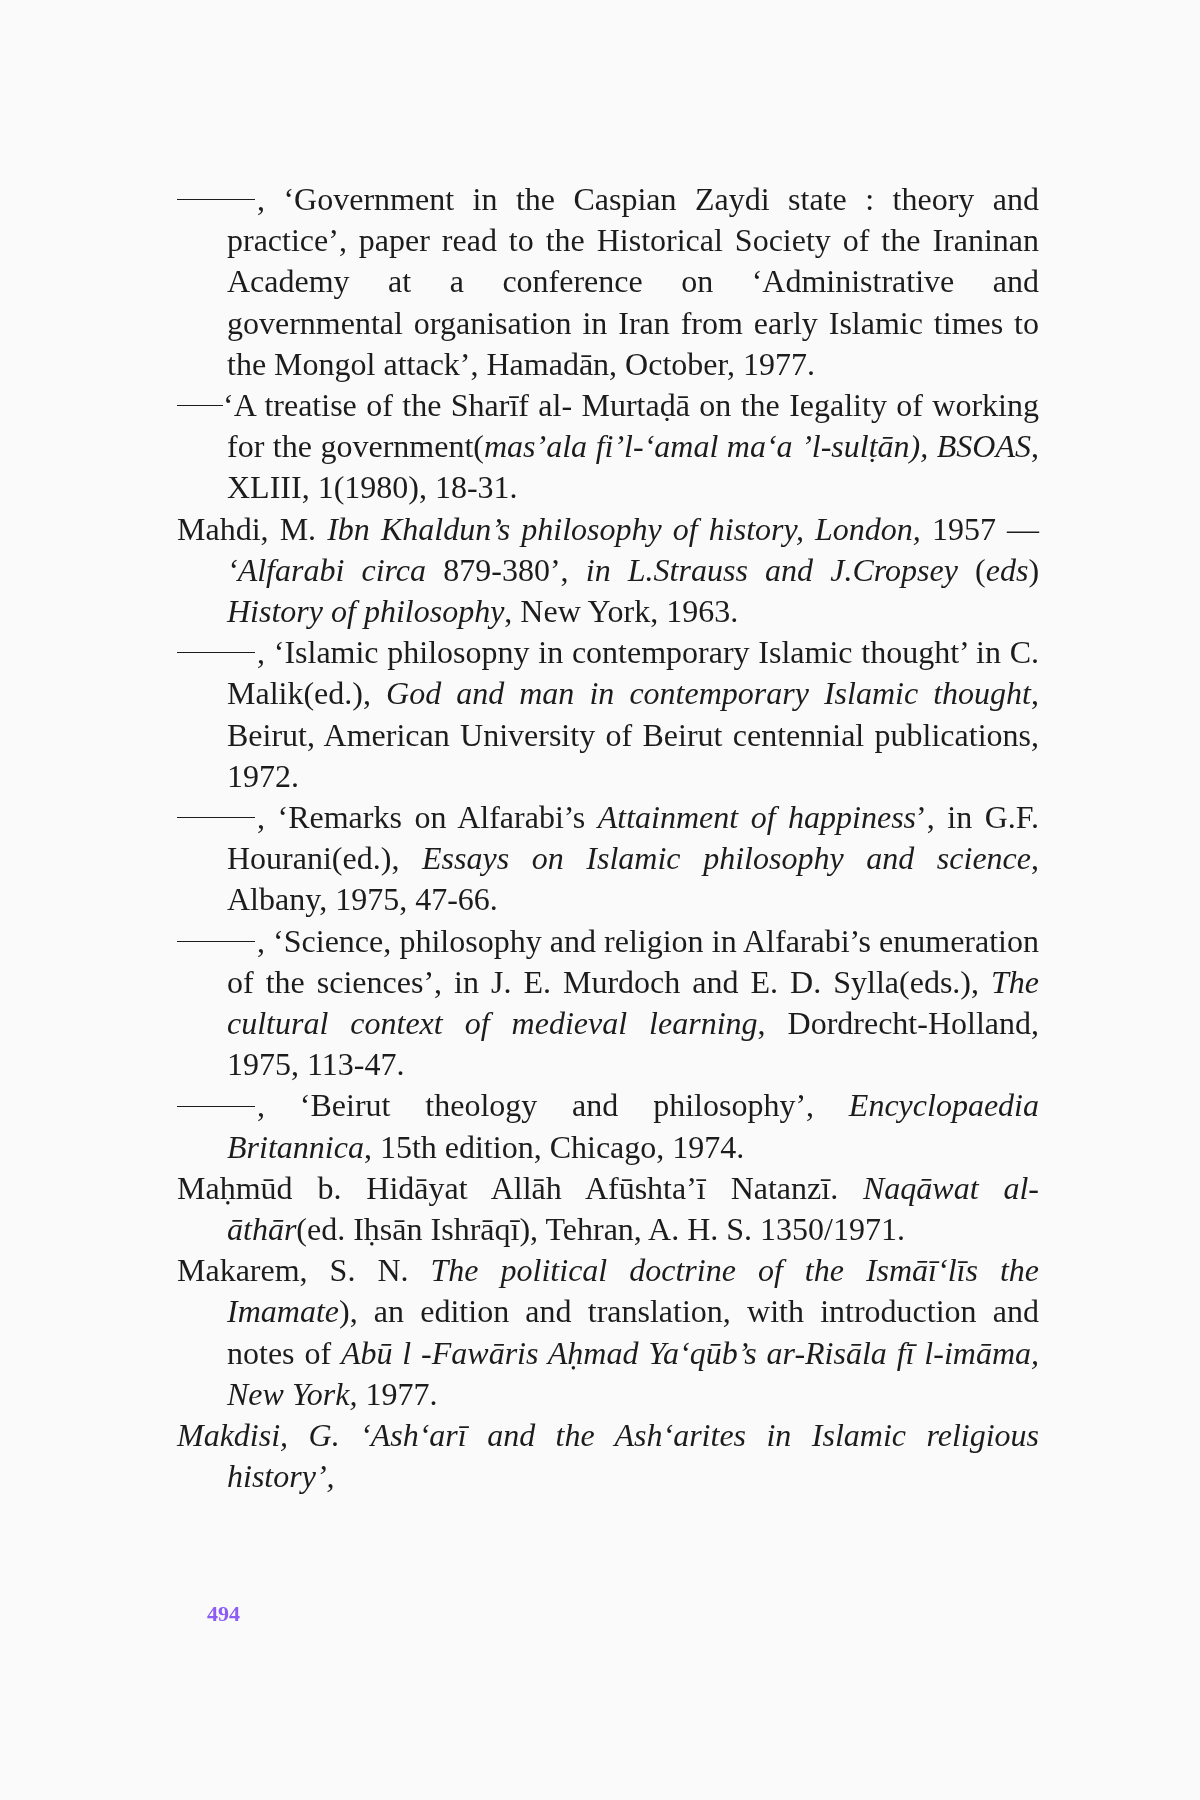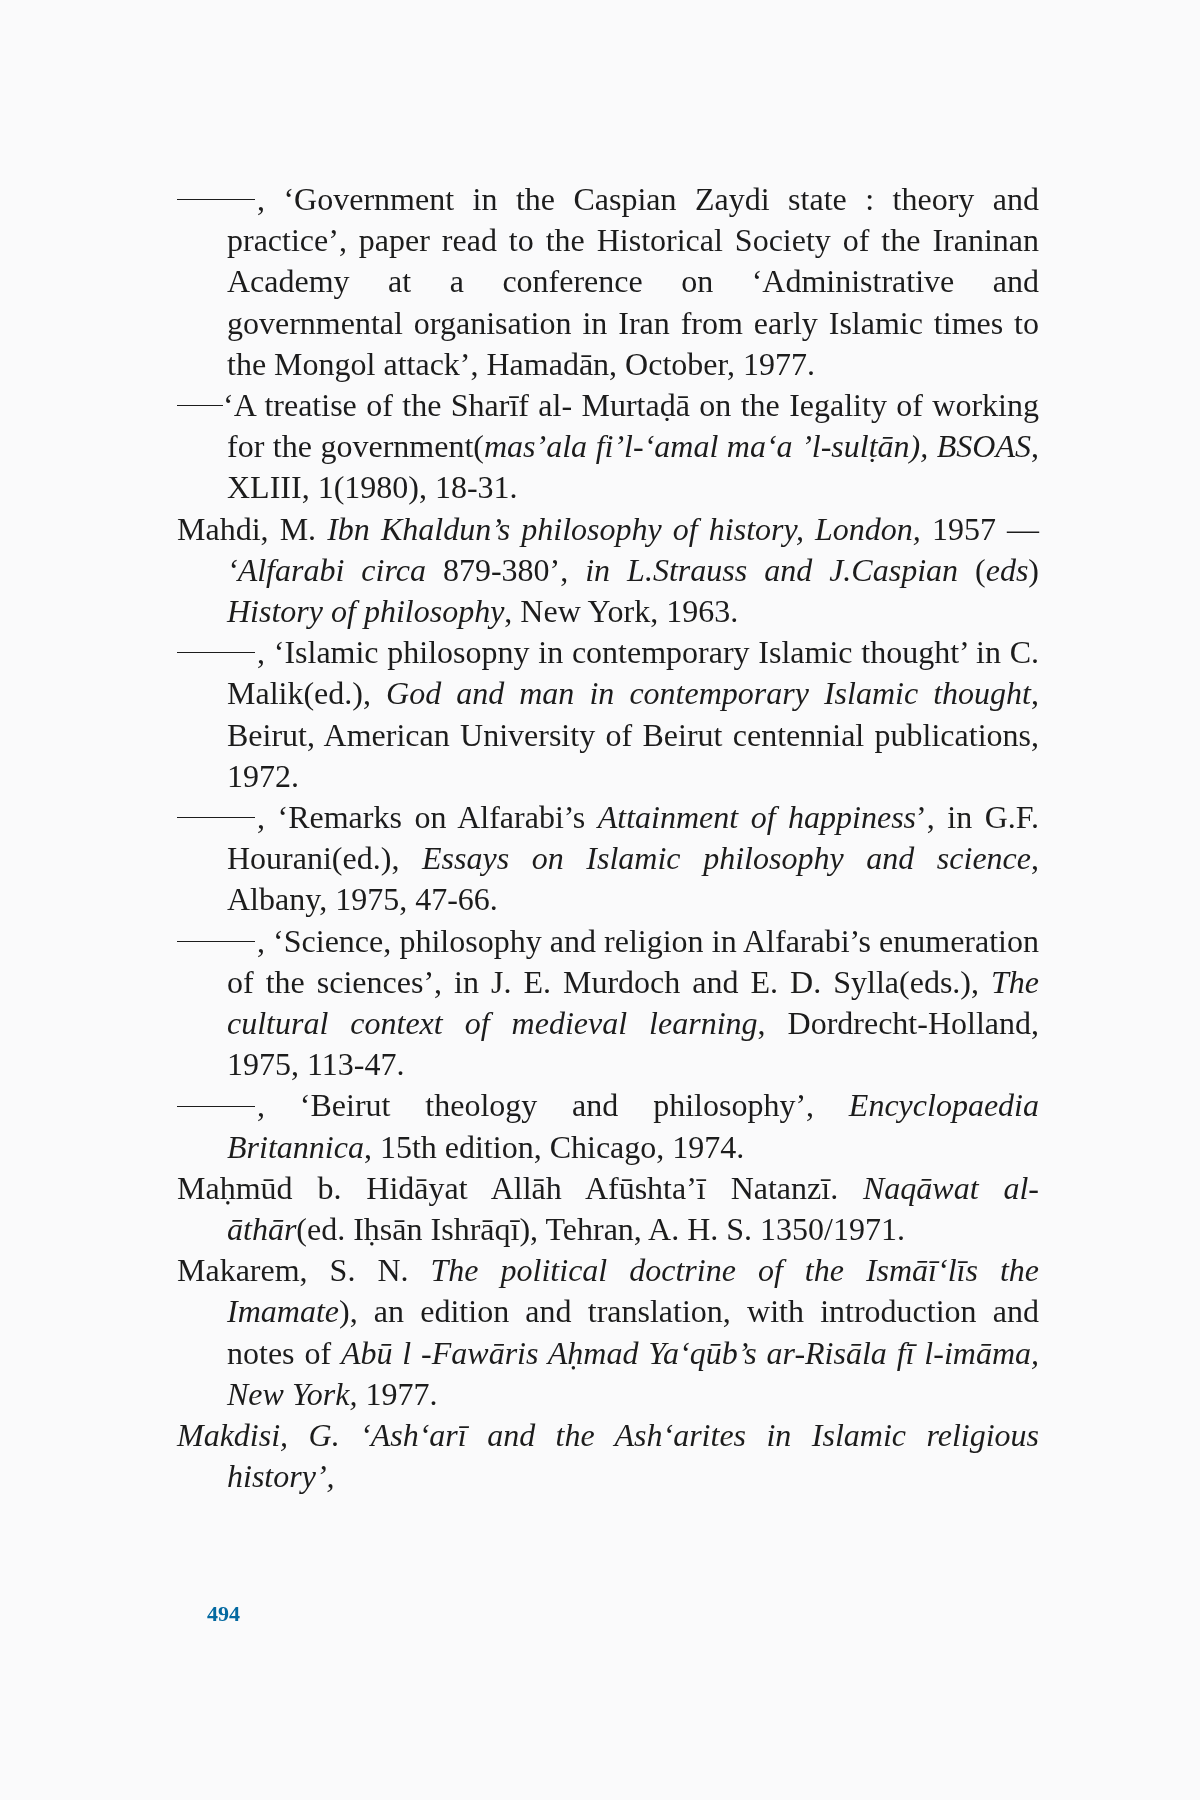--- a/index.html
+++ b/index.html
@@ -47,31 +47,31 @@
       top: -3px;
     }
     .dash.short { width: 46px; margin-right: 0; }
     .page-number {
       position: absolute;
       left: 207px;
       top: 1601px;
       font-size: 22px;
       font-weight: bold;
       font-family: "Liberation Serif", serif;
-      color: #0369a1;
+      color: #8b5cf6;
     }
   </style>
 </head>
 <body>
 
 <div class="page">
   <div class="bib" id="bib">
       <p class="entry"><span class="dash"></span><span>, ‘Government in the Caspian Zaydi state : theory and practice’, paper read to the Historical Society of the Iraninan Academy at a conference on ‘Administrative and governmental organisation in Iran from early Islamic times to the Mongol attack’, Hamadān, October, 1977.</span></p>
       <p class="entry"><span class="dash short"></span><span>‘A treatise of the Sharīf al- Murtaḍā on the Iegality of working for the government(</span><i>mas’ala fi’l-‘amal ma‘a ’l-sulṭān), BSOAS</i><span>, XLIII, 1(1980), 18-31.</span></p>
-      <p class="entry"><span>Mahdi, M. </span><i>Ibn Khaldun’s philosophy of history, London,</i><span> 1957 — </span><i>‘Alfarabi circa</i><span> 879-380’, </span><i>in L.Strauss and J.Caspian</i><span> (</span><i>eds</i><span>) </span><i>History of philosophy</i><span>, New York, 1963.</span></p>
+      <p class="entry"><span>Mahdi, M. </span><i>Ibn Khaldun’s philosophy of history, London,</i><span> 1957 — </span><i>‘Alfarabi circa</i><span> 879-380’, </span><i>in L.Strauss and J.Cropsey</i><span> (</span><i>eds</i><span>) </span><i>History of philosophy</i><span>, New York, 1963.</span></p>
       <p class="entry"><span class="dash"></span><span>, ‘Islamic philosopny in contemporary Islamic thought’ in C. Malik(ed.), </span><i>God and man in contemporary Islamic thought</i><span>, Beirut, American University of Beirut centennial publications, 1972.</span></p>
       <p class="entry"><span class="dash"></span><span>, ‘Remarks on Alfarabi’s </span><i>Attainment of happiness</i><span>’, in G.F. Hourani(ed.), </span><i>Essays on Islamic philosophy and science</i><span>, Albany, 1975, 47-66.</span></p>
       <p class="entry"><span class="dash"></span><span>, ‘Science, philosophy and religion in Alfarabi’s enumeration of the sciences’, in J. E. Murdoch and E. D. Sylla(eds.), </span><i>The cultural context of medieval learning</i><span>, Dordrecht-Holland, 1975, 113-47.</span></p>
       <p class="entry"><span class="dash"></span><span>, ‘Beirut theology and philosophy’, </span><i>Encyclopaedia Britannica</i><span>, 15th edition, Chicago, 1974.</span></p>
       <p class="entry"><span>Maḥmūd b. Hidāyat Allāh Afūshta’ī Natanzī. </span><i>Naqāwat al-āthār</i><span>(ed. Iḥsān Ishrāqī), Tehran, A. H. S. 1350/1971.</span></p>
       <p class="entry"><span>Makarem, S. N. </span><i>The political doctrine of the Ismāī‘līs the Imamate</i><span>), an edition and translation, with introduction and notes of </span><i>Abū l -Fawāris Aḥmad Ya‘qūb’s ar-Risāla fī l-imāma, New York,</i><span> 1977.</span></p>
       <p class="entry"><i>Makdisi, G. ‘Ash‘arī and the Ash‘arites in Islamic religious history’,</i></p>
     </div>
   <div class="page-number">494</div>
 </div>

